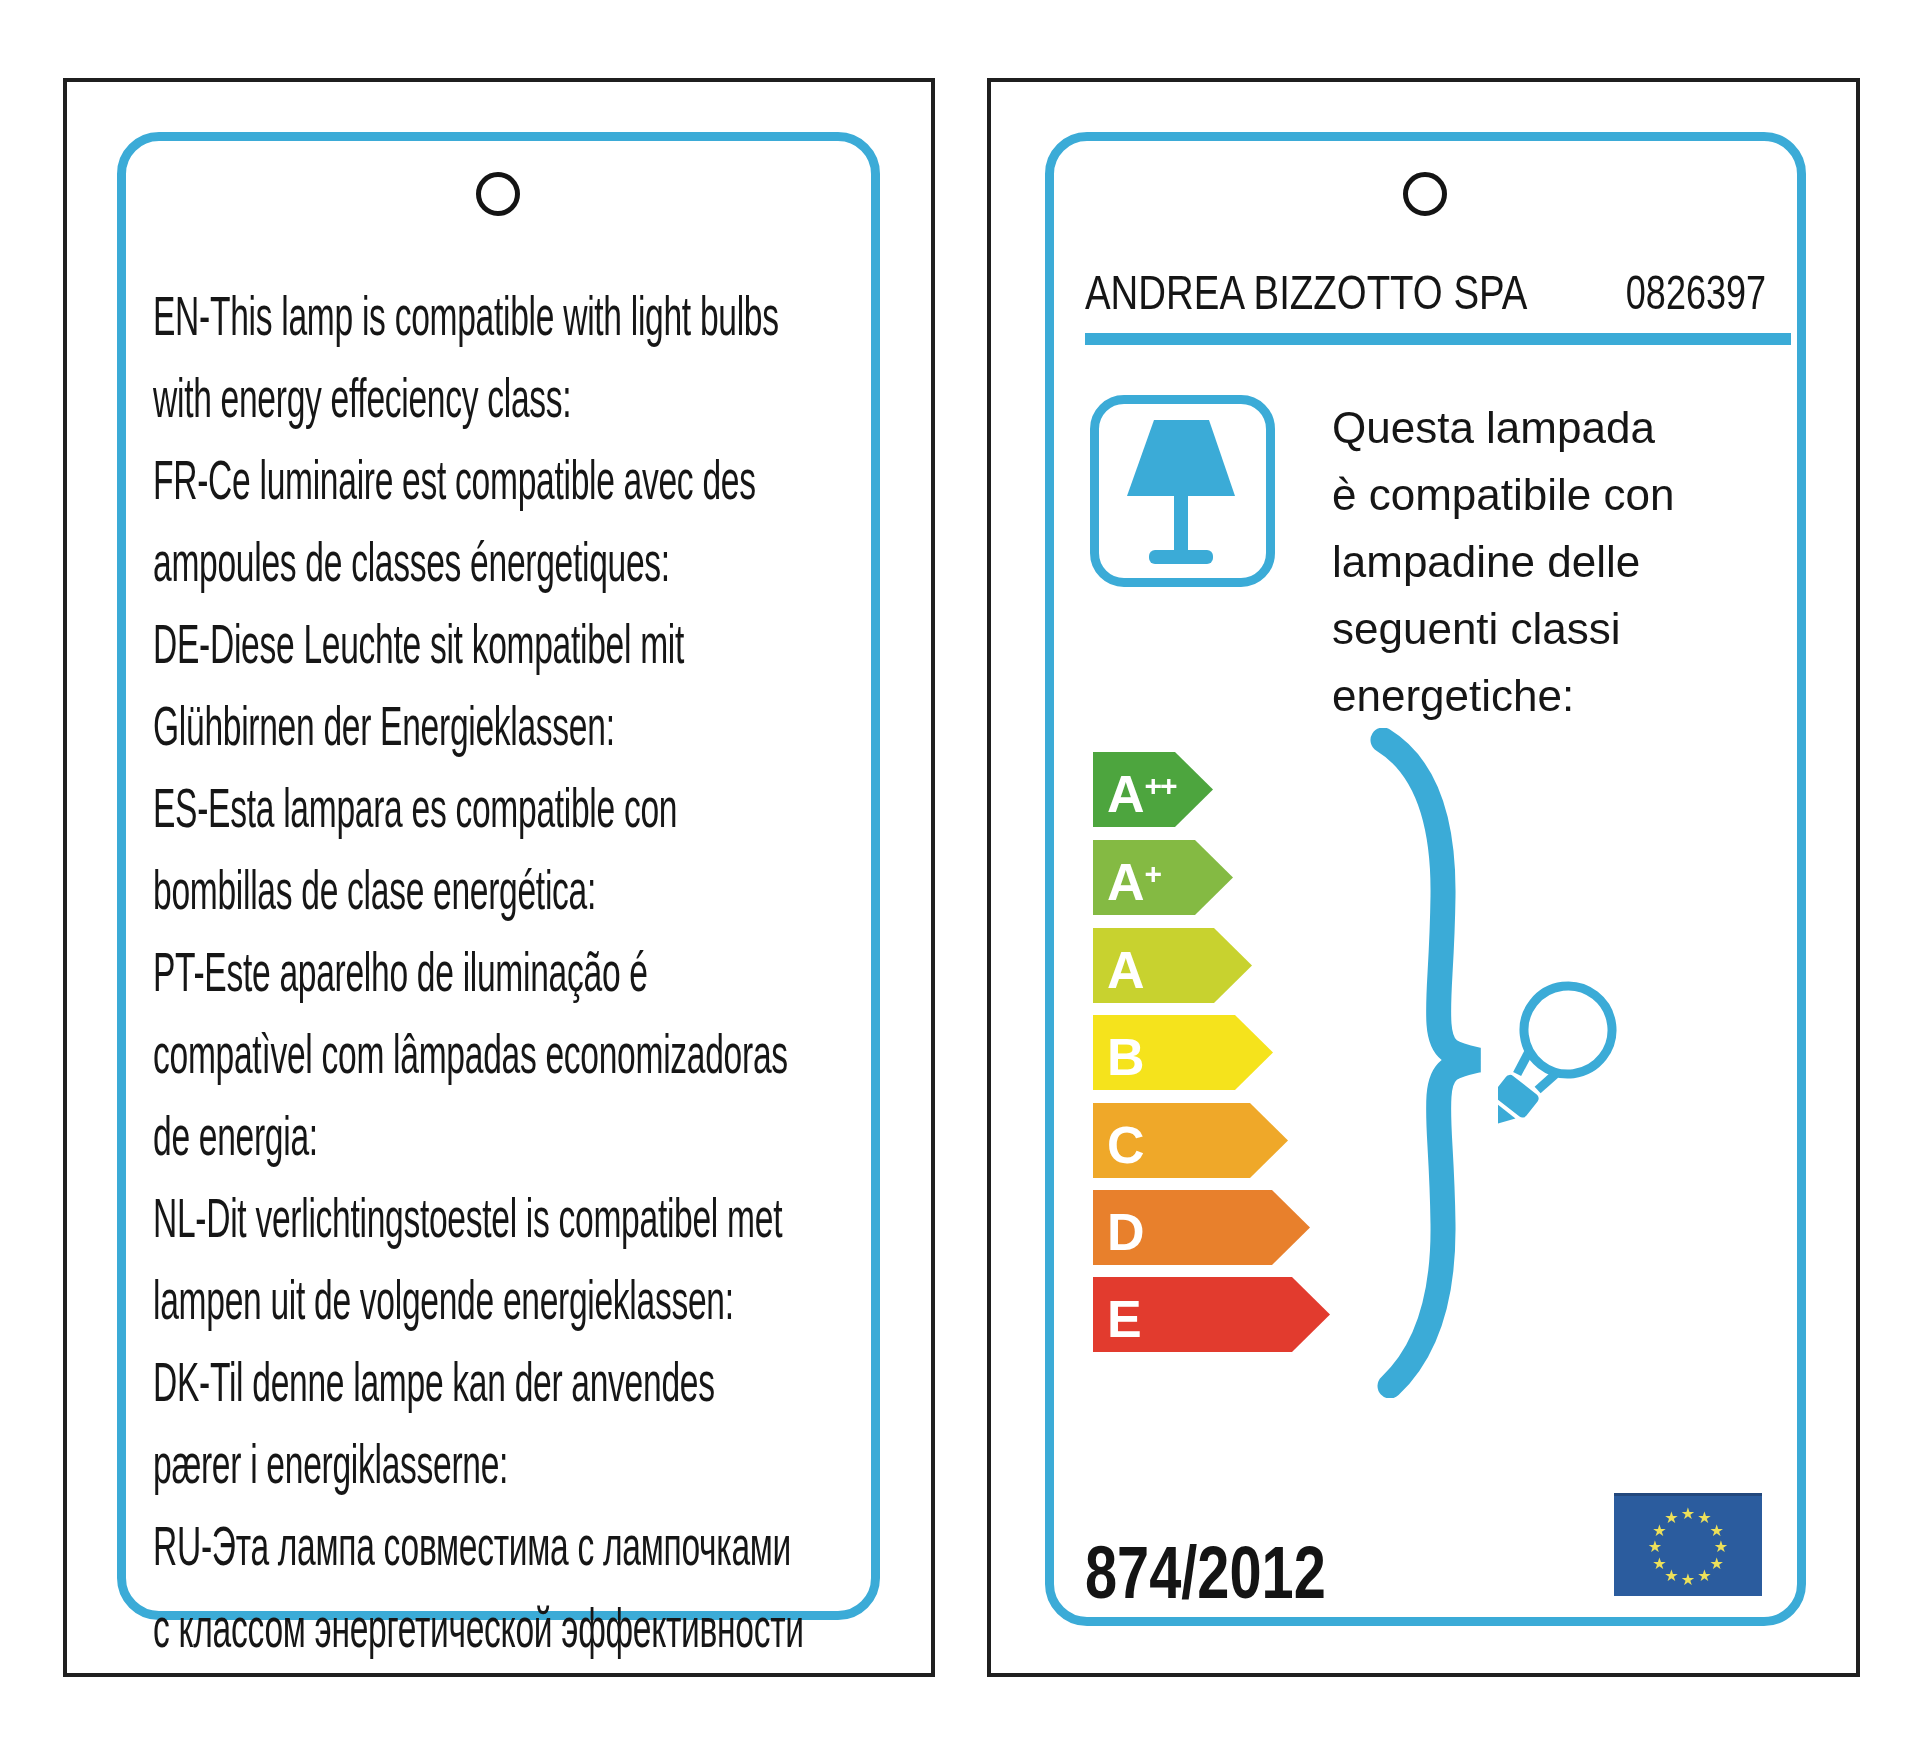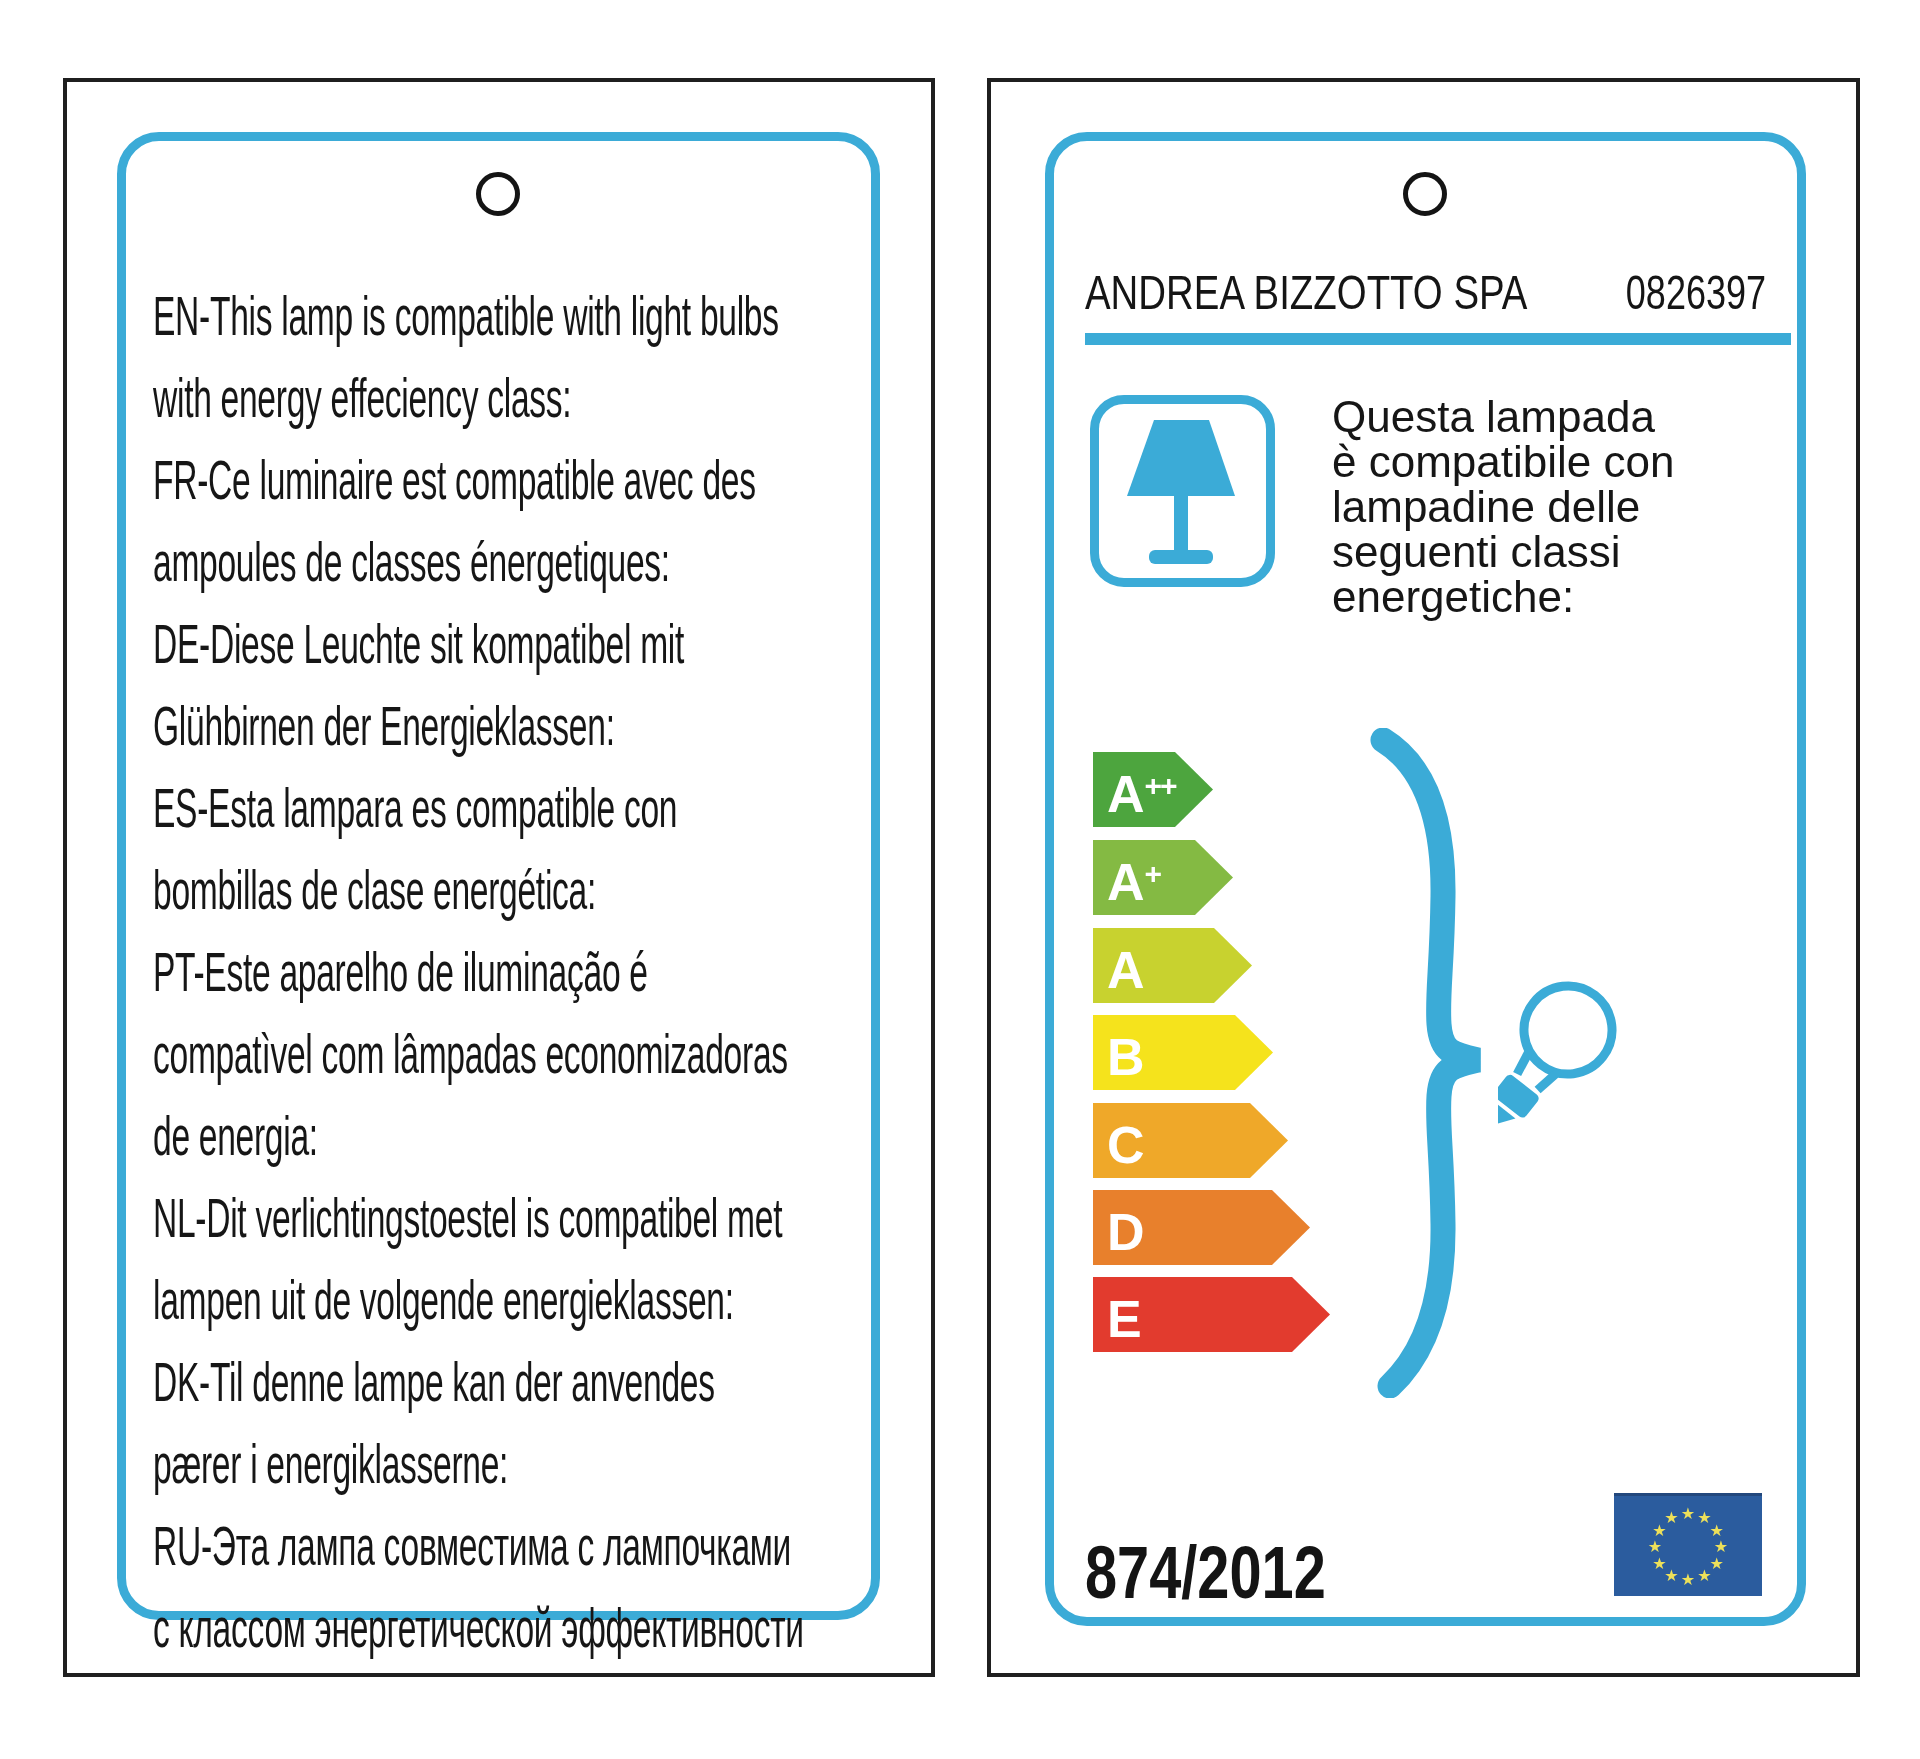--- a/index.html
+++ b/index.html
@@ -46,21 +46,21 @@
   .divider{
     left:1085px;top:333px;width:706px;height:12px;background:var(--accent);
   }
   .lamp-box{
     left:1090px;top:395px;width:185px;height:192px;
     border:9px solid var(--accent);border-radius:34px;background:#fff;
     display:flex;align-items:center;justify-content:center;
   }
   .desc-text{
     left:1332px;top:394px;width:480px;
-    font-size:44px;line-height:45px;color:#161616;white-space:pre-line;
+    font-size:44px;line-height:67px;color:#161616;white-space:pre-line;
   }
   .arrow{
     left:1093px;height:75px;display:flex;align-items:center;
     clip-path:polygon(0 0,calc(100% - 38px) 0,100% 50%,calc(100% - 38px) 100%,0 100%);
   }
   .arrow .letter{
     color:#ffffff;font-weight:700;font-size:52px;line-height:75px;
     padding-left:14px;white-space:nowrap;
   }
   .arrow .letter sup{

